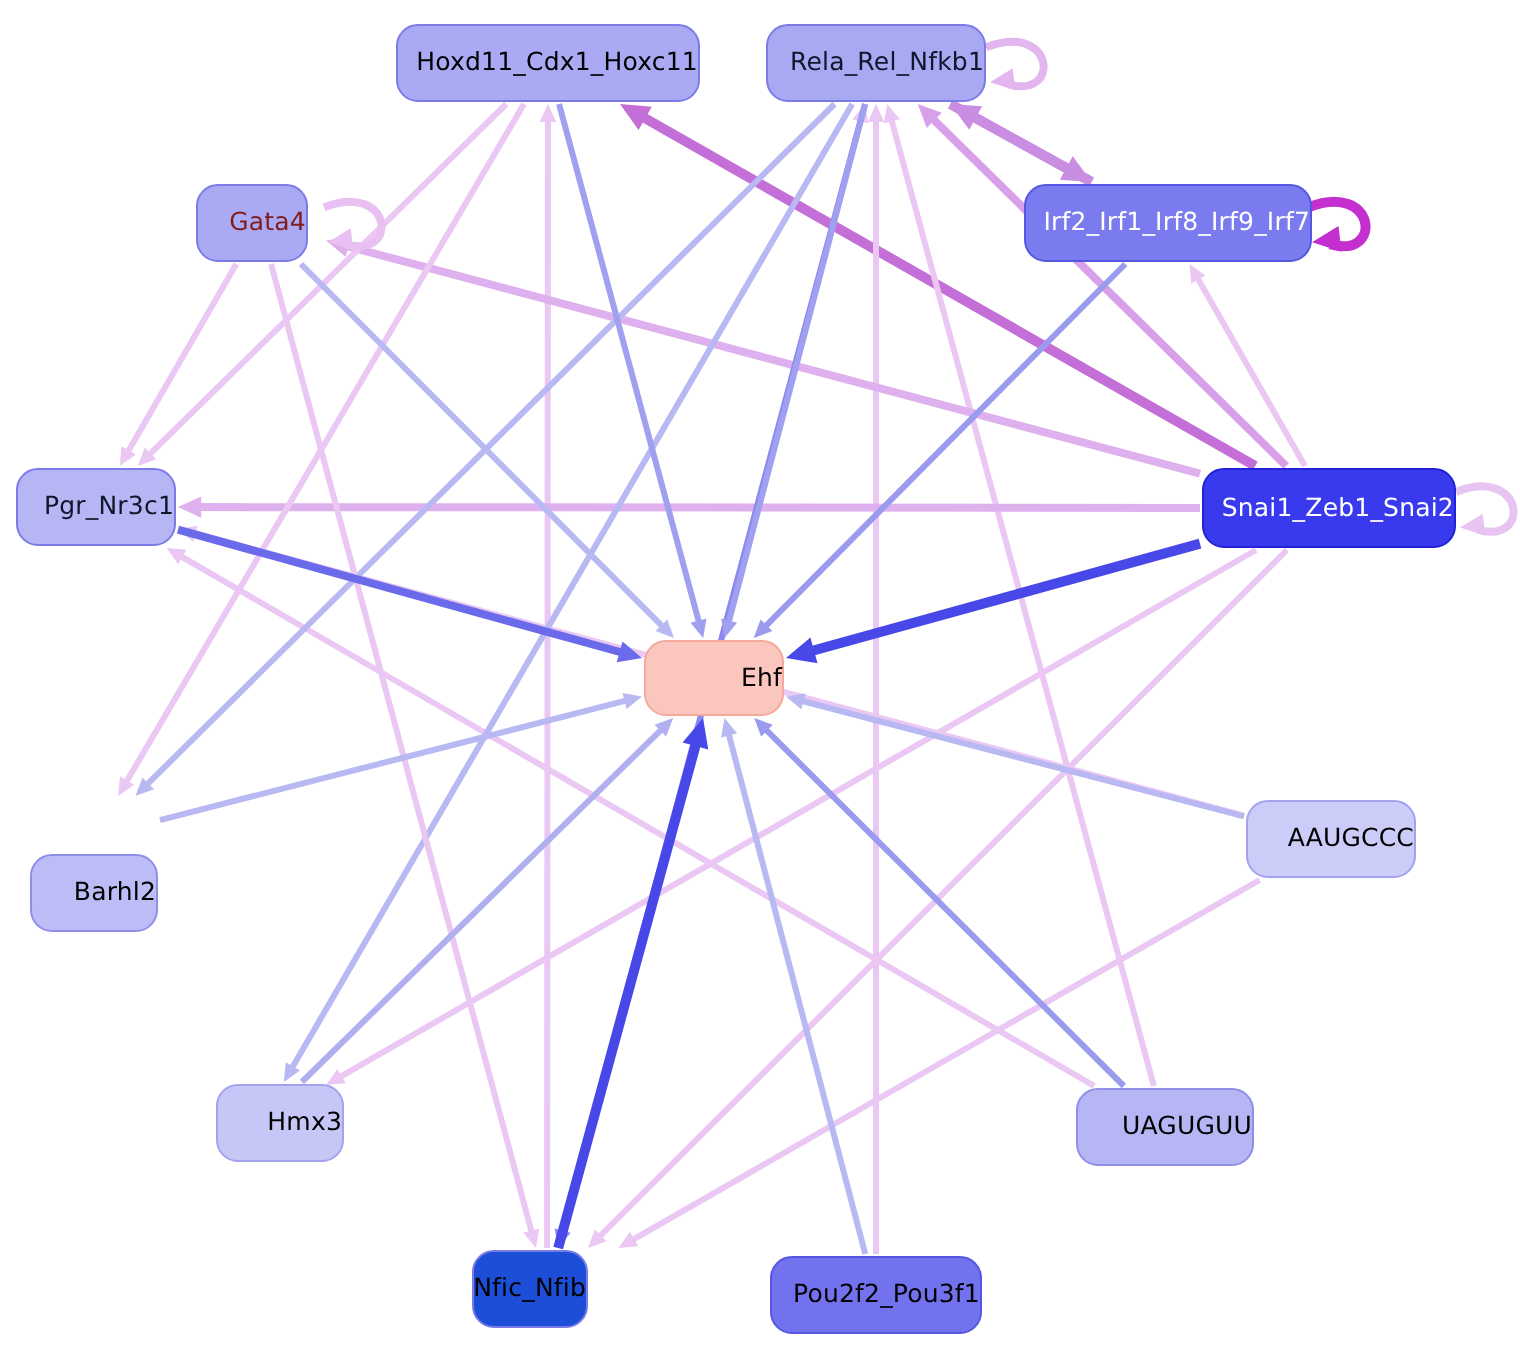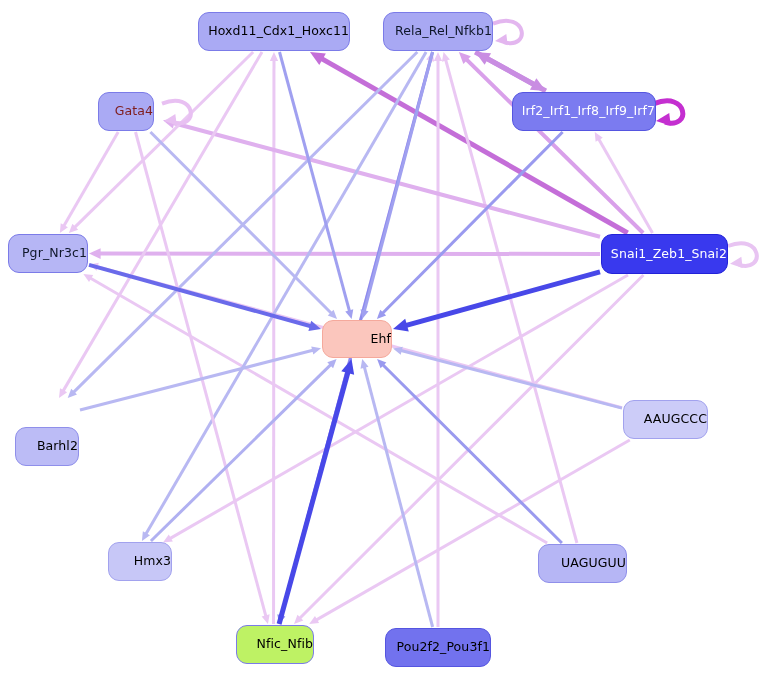--- a/index.html
+++ b/index.html
@@ -230,20 +230,20 @@
       </div>
       <div class="node" style="left: 623px; top: 400px; width: 85px; height: 39px; background: rgb(204, 204, 248); border: 1px solid rgb(162, 162, 238); color: rgb(0, 0, 0);">
         <span class="node-label">AAUGCCC</span>
       </div>
       <div class="node" style="left: 98px; top: 542px; width: 64px; height: 39px; background: rgb(199, 199, 247); border: 1px solid rgb(162, 162, 238); color: rgb(0, 0, 0); margin-left: 10px;">
         <span class="node-label">Hmx3</span>
       </div>
       <div class="node" style="left: 538px; top: 544px; width: 89px; height: 39px; background: rgb(182, 182, 245); border: 1px solid rgb(143, 143, 234); color: #000000;">
         <span class="node-label">UAGUGUU</span>
       </div>
-      <div class="node" style="left: 236px; top: 625px; width: 78px; height: 39px; background: #bef264; border: 1px solid rgb(123, 123, 232); color: rgb(0, 0, 0);">
+      <div class="node" style="left: 236px; top: 625px; width: 58px; height: 39px; background: #1d4ed8; border: 1px solid rgb(123, 123, 232); color: rgb(0, 0, 0);">
         <span class="node-label">Nfic_Nfib</span>
       </div>
       <div class="node" style="left: 385px; top: 628px; width: 106px; height: 39px; background: rgb(114, 114, 238); border: 1px solid rgb(85, 85, 224); color: rgb(0, 0, 0);">
         <span class="node-label">Pou2f2_Pou3f1</span>
       </div>
     </div>
 </div>
 
 </body></html>

